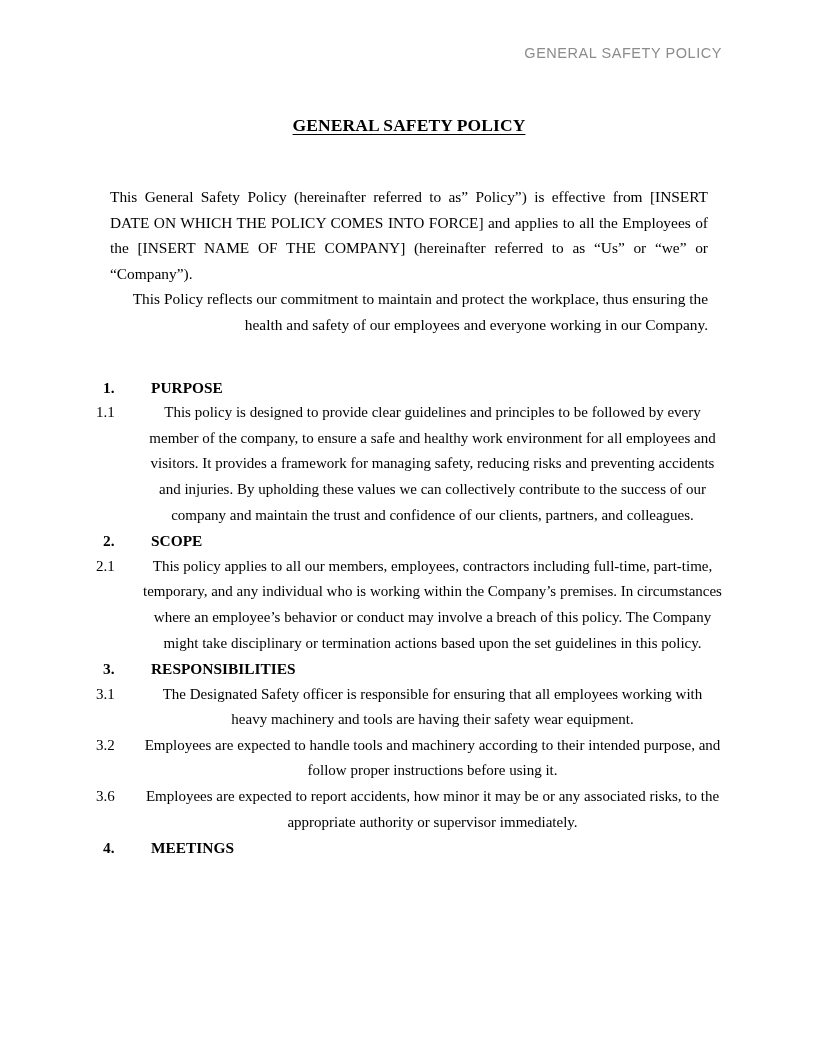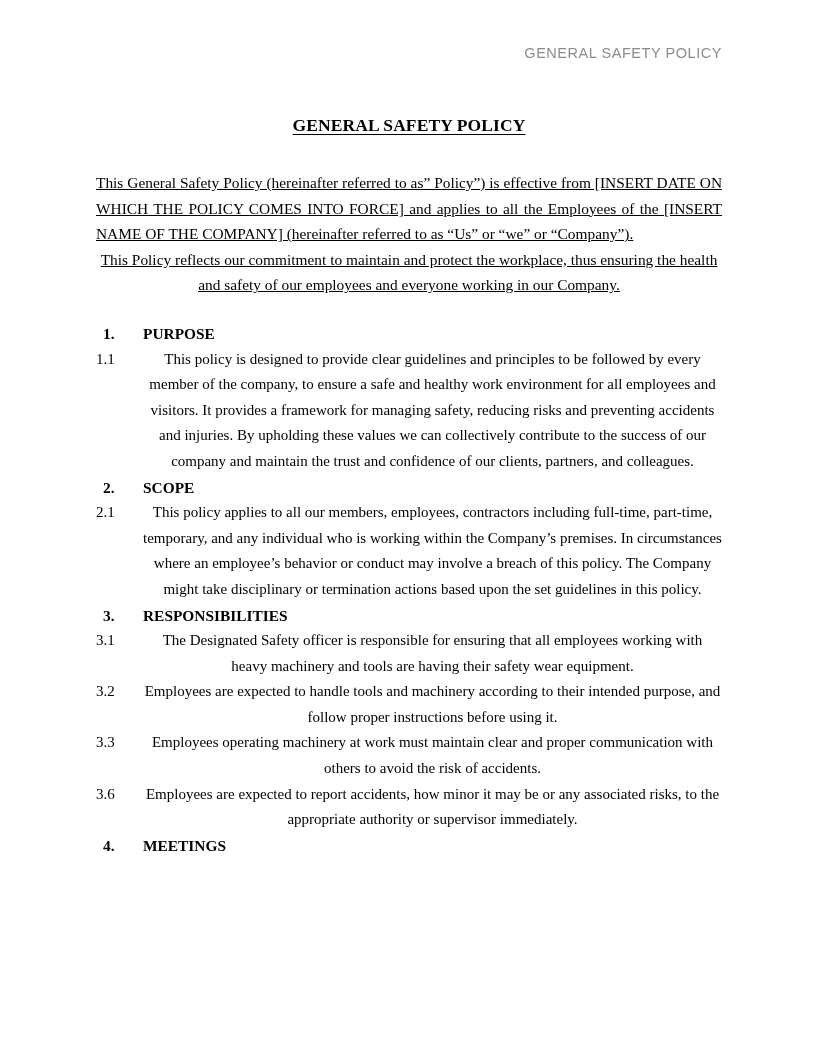--- a/index.html
+++ b/index.html
@@ -49,49 +49,50 @@
   }
 
   
   .content {
     position: absolute;
     top: 170px;
     left: 96px;
     width: 626px;
   }
 
-  .intro-block { margin: 0; text-decoration: underline; }
+  .intro-block { margin: 14px; }
   .intro-para {
     margin: 0;
     font-size: 15.4px;
     line-height: 25.6px;
     text-align: justify;
     text-justify: inter-word;
   }
-  .intro-para.nojust { text-align: center; }
+  .intro-para.nojust { text-align: right; }
 
   .gap-after-intro { height: 23px; }
 
   
   .section-row {
     display: flex;
     align-items: baseline;
     font-size: 15.4px;
     line-height: 25.6px;
     font-weight: bold;
     margin-top: 0;
   }
   .section-num {
     width: 47px;
     flex: 0 0 47px;
     padding-left: 7px;
     box-sizing: border-box;
   }
   .section-label {
     flex: 1 1 auto;
+    margin-left: 8px;
   }
 
   
   .clause-row {
     display: flex;
     align-items: baseline;
     font-size: 15px;
     line-height: 25.6px;
   }
   .clause-num {
@@ -177,26 +178,20 @@
         <p>The Designated Safety officer is responsible for ensuring that all employees working with heavy machinery and tools are having their safety wear equipment.</p>
       </div>
     </div>
     <div class="clause-row">
       <div class="clause-num">3.2</div>
       <div class="clause-body">
         <p>Employees are expected to handle tools and machinery according to their intended purpose, and follow proper instructions before using it.</p>
       </div>
     </div>
     <div class="clause-row">
-      <div class="clause-num">3.3</div>
-      <div class="clause-body">
-        <p>Employees operating machinery at work must maintain clear and proper communication with others to avoid the risk of accidents.</p>
-      </div>
-    </div>
-    <div class="clause-row">
       <div class="clause-num">3.6</div>
       <div class="clause-body">
         <p>Employees are expected to report accidents, how minor it may be or any associated risks, to the appropriate authority or supervisor immediately.</p>
       </div>
     </div>
 
     <div class="section-row">
       <div class="section-num">4.</div>
       <div class="section-label">MEETINGS</div>
     </div>

